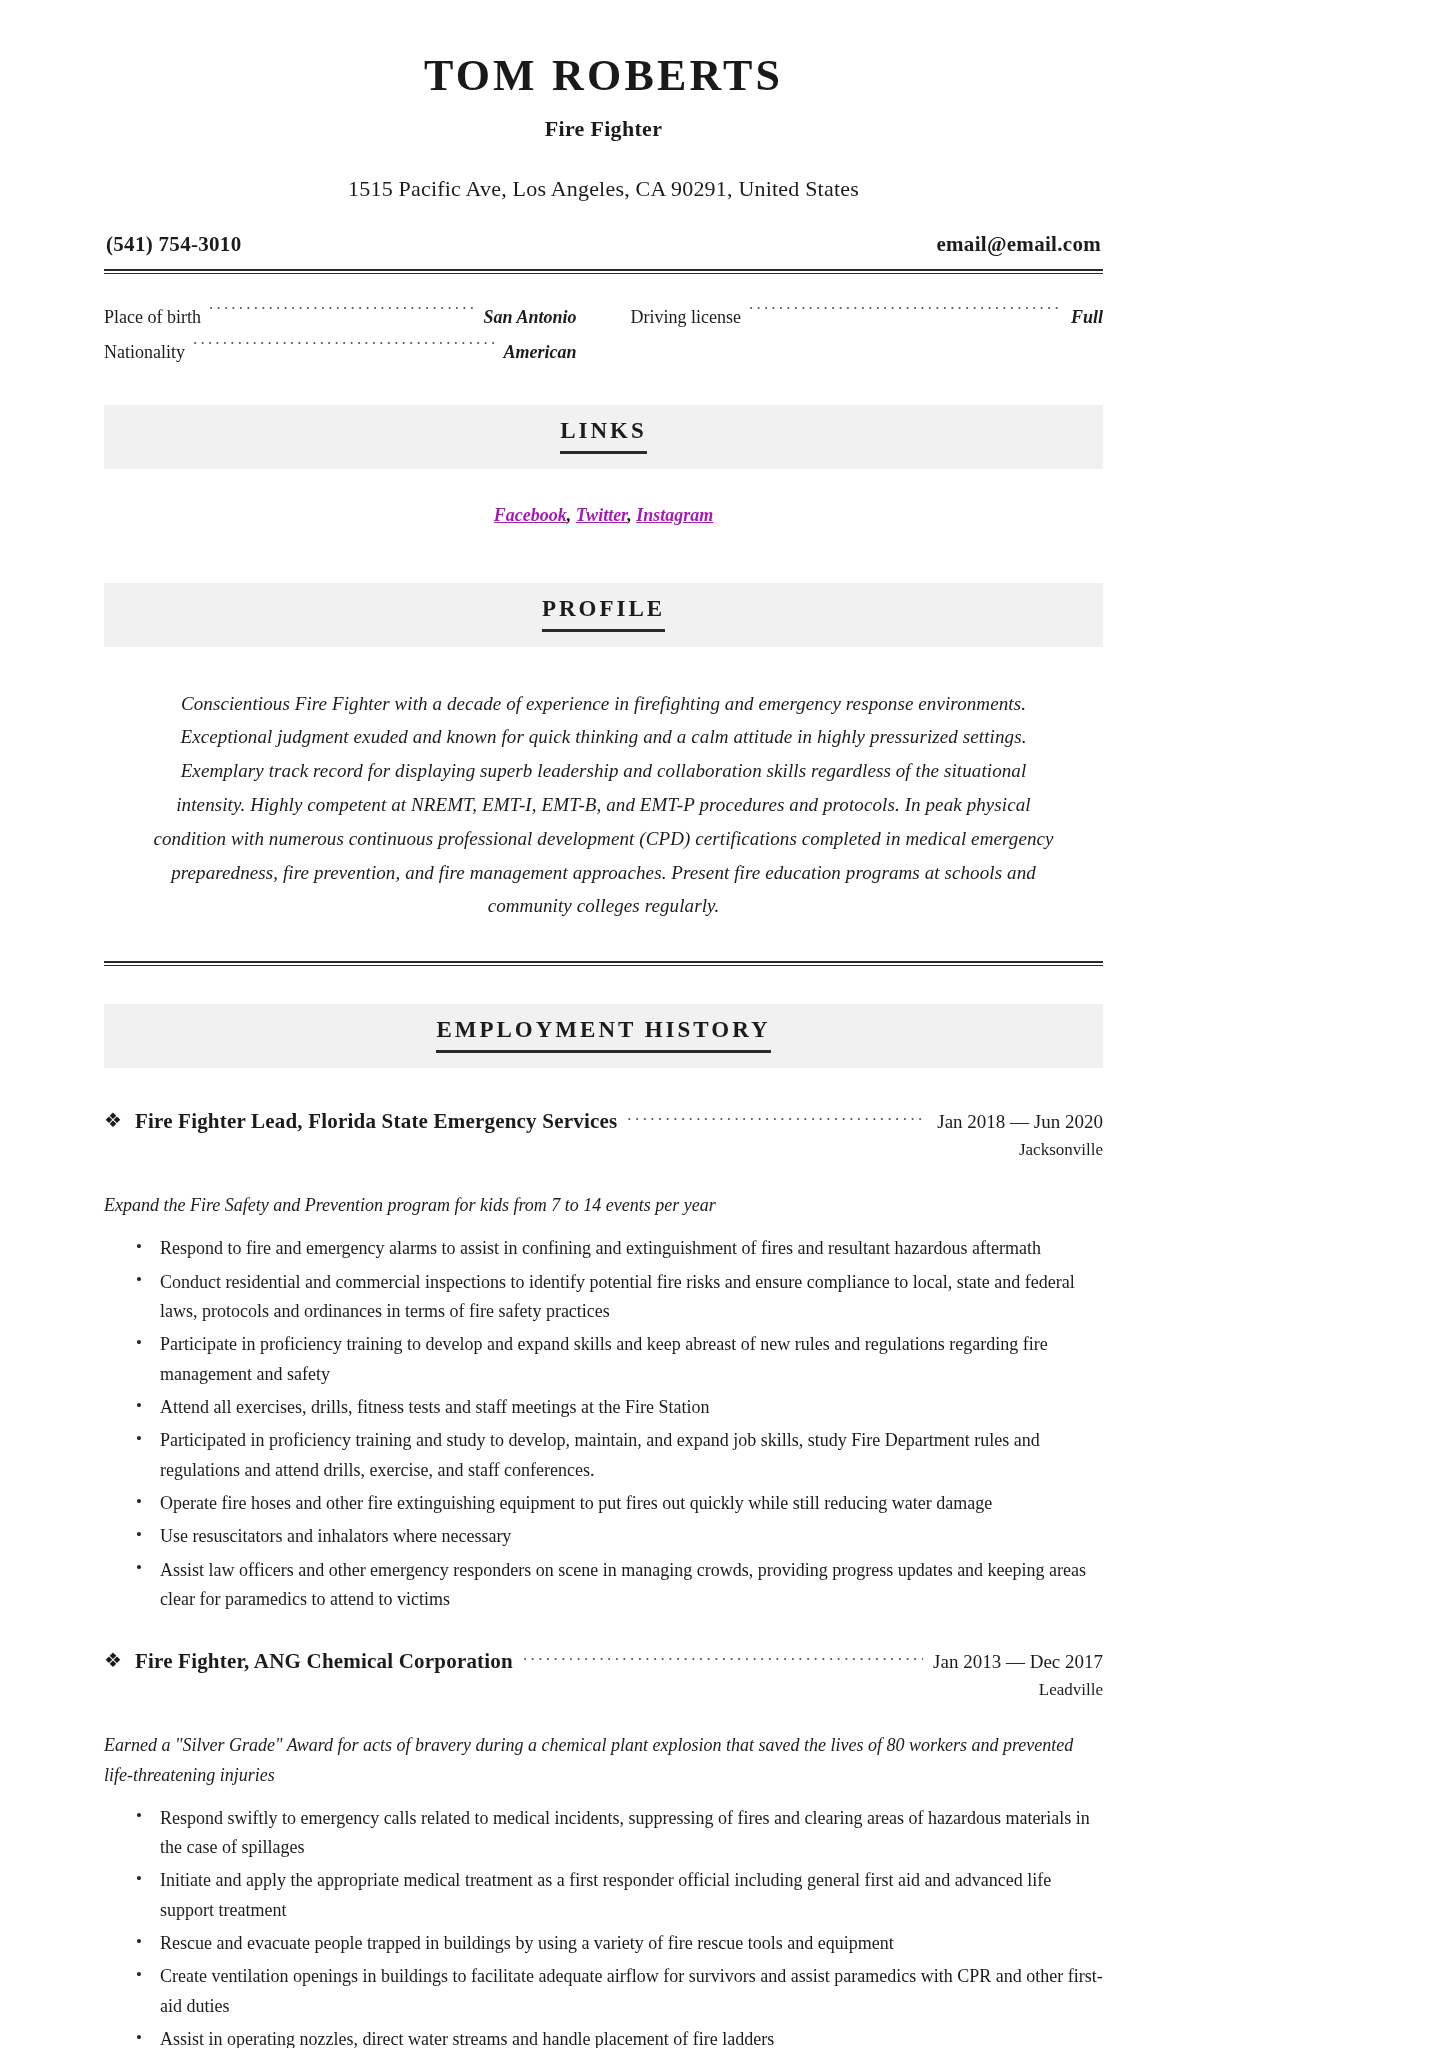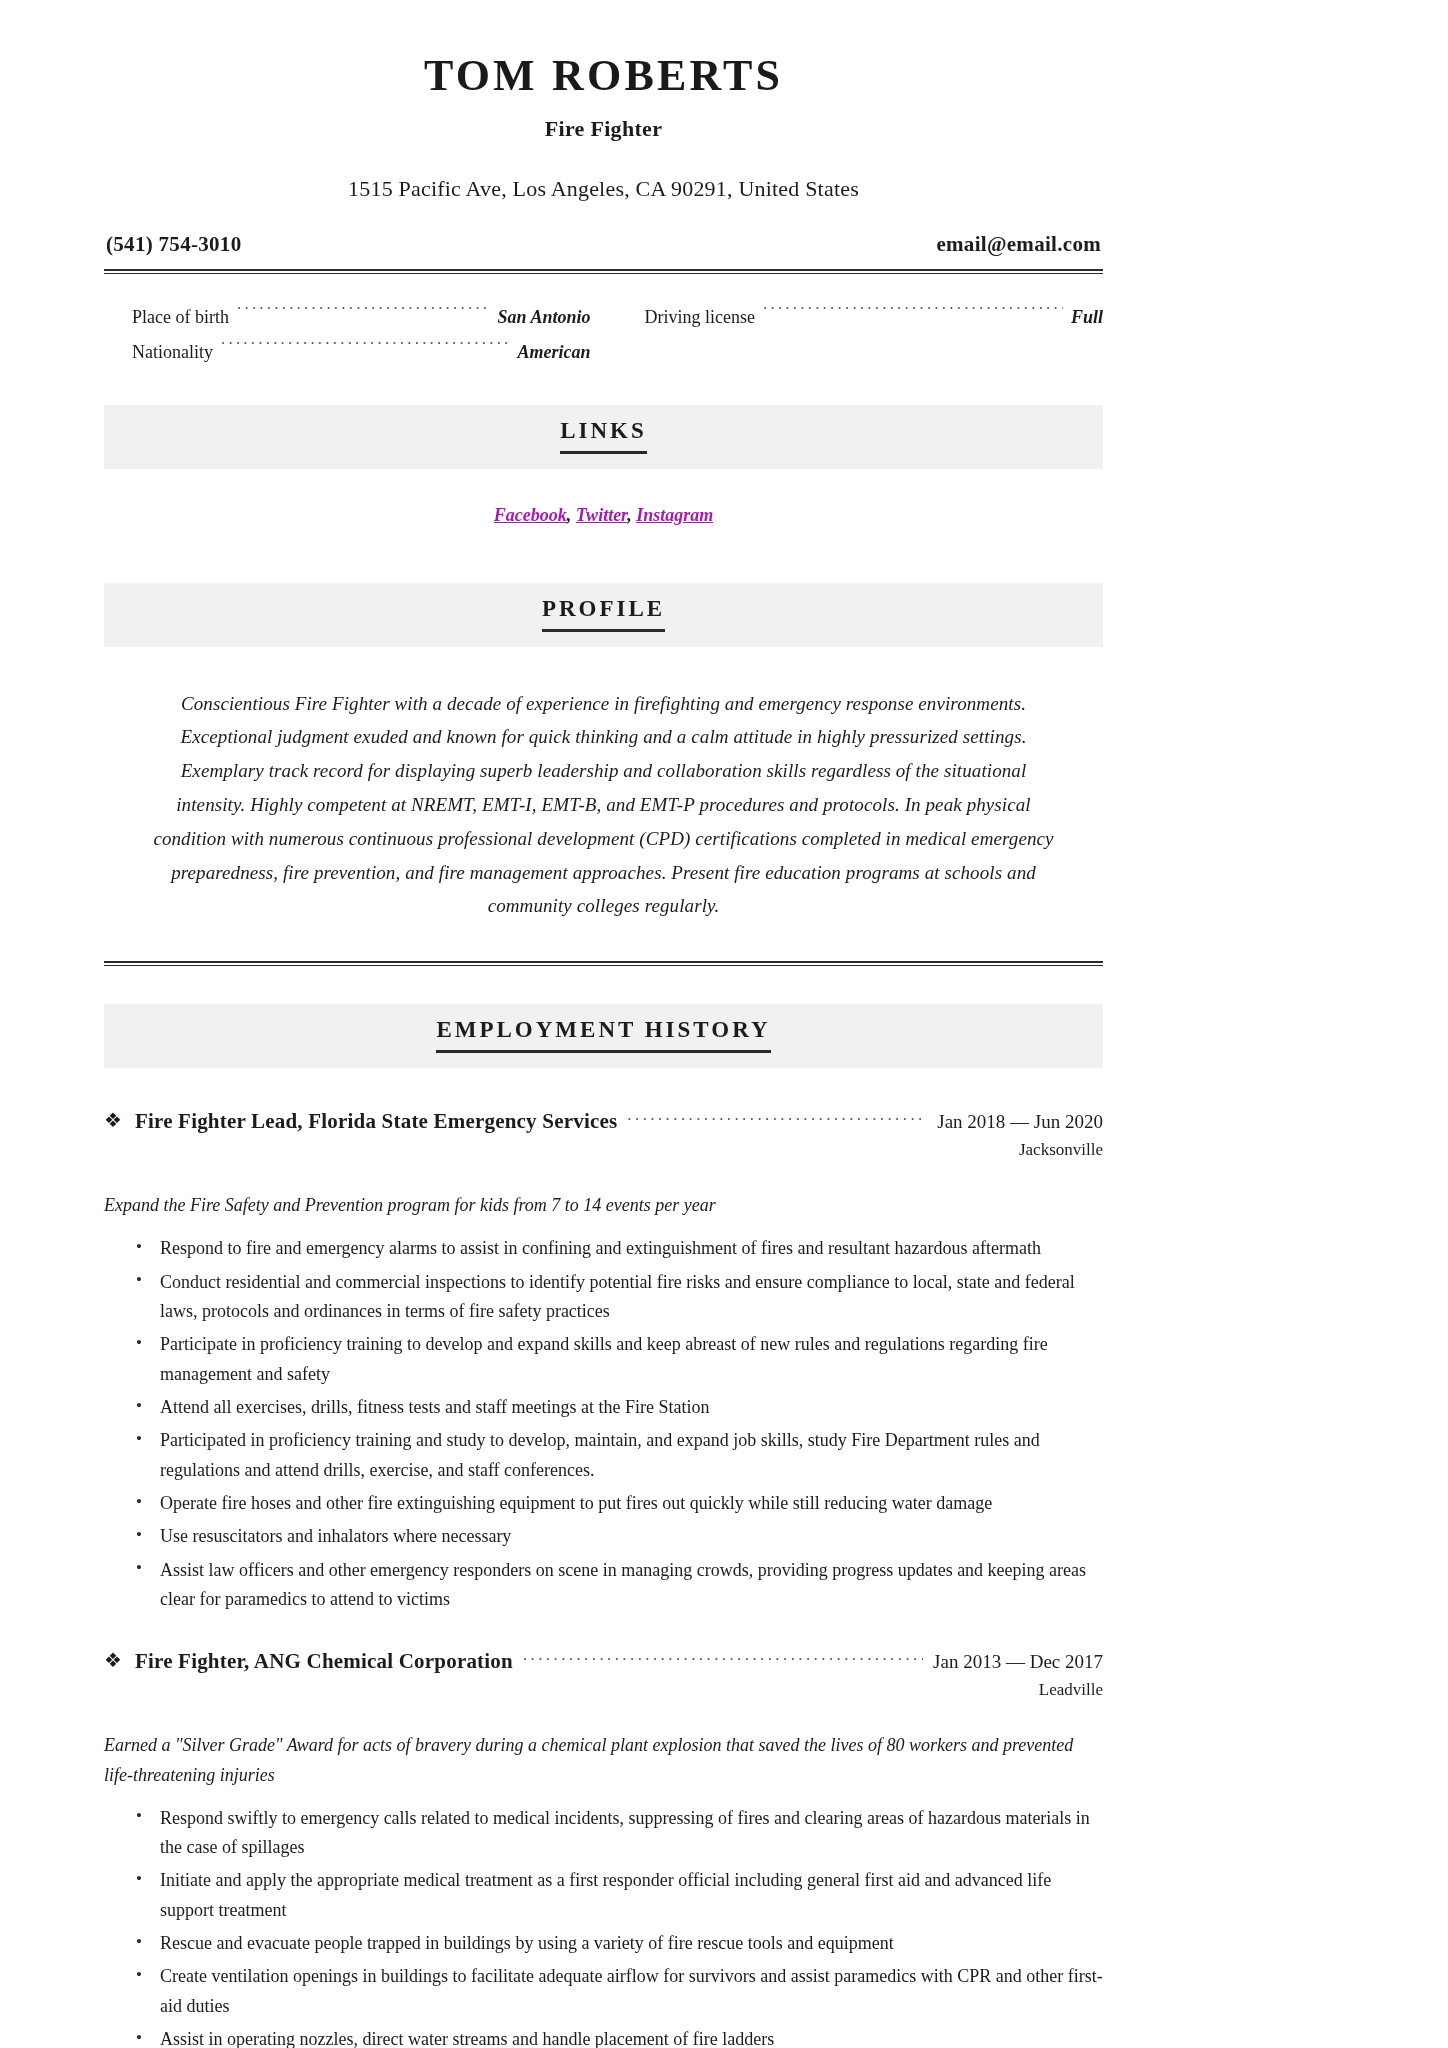--- a/index.html
+++ b/index.html
@@ -64,21 +64,20 @@
     border-bottom: 1.4px solid #2a2a2a;
     height: 5px;
     margin: 0 0 26px 0;
   }
 
   
   .details {
     display: flex;
     column-gap: 54px;
     margin-bottom: 34px;
-    margin-left: 28px;
   }
   .details-col { flex: 1 1 0; min-width: 0; }
 
   .detail-row {
     display: flex;
     align-items: baseline;
     font-size: 18px;
     line-height: 1.95;
     white-space: nowrap;
   }

